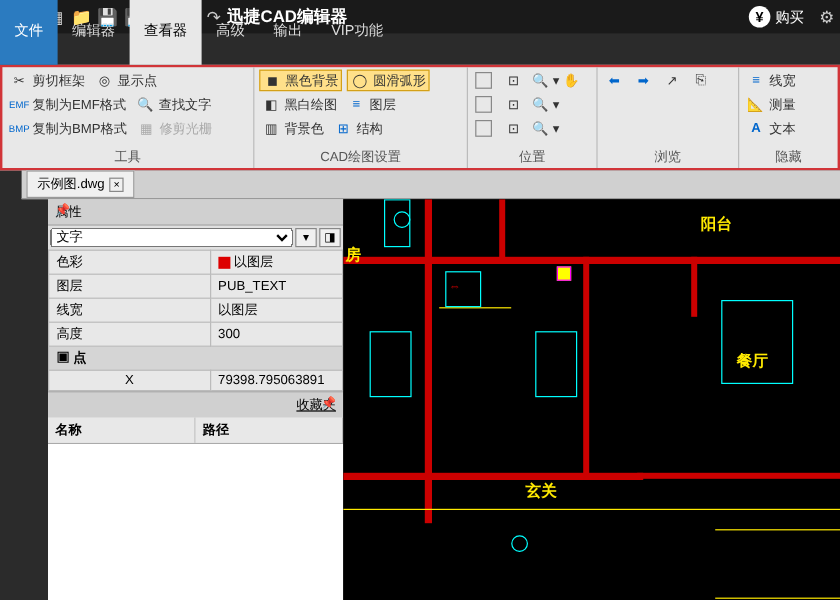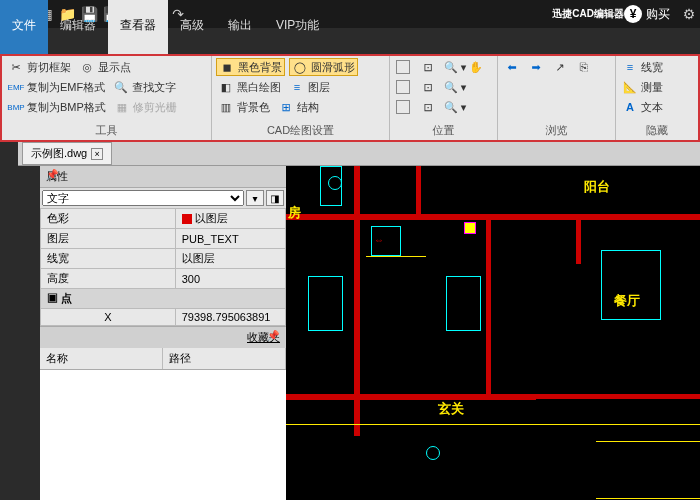--- a/index.html
+++ b/index.html
@@ -1,20 +1,20 @@
 <!DOCTYPE html>
 <html><head>
 <meta charset="utf-8">
 <style>
   * { box-sizing: border-box; margin: 0; padding: 0; font-family: "Microsoft YaHei", sans-serif; }
   body { width: 700px; height: 500px; overflow: hidden; background: #2b2b2b; }
   .titlebar { height: 28px; background: #1a1a1a; display: flex; align-items: center; color: #fff; font-size: 12px; }
   .logo { background: #2b7bc0; color: #fff; font-size: 10px; padding: 2px 3px; margin: 0 4px; }
   .tb-icon { width: 22px; height: 22px; display: inline-flex; align-items: center; justify-content: center; color: #ccc; font-size: 14px; cursor: default; }
-  .title { flex: 1; text-align: right; font-size: 10px; font-weight: bold; }
+  .title { flex: 1; text-align: left; font-size: 14px; font-weight: bold; }
   .buy { display: flex; align-items: center; gap: 4px; margin-right: 8px; }
   .yen { width: 18px; height: 18px; background: #fff; color: #000; border-radius: 50%; display: inline-flex; align-items: center; justify-content: center; font-size: 12px; font-weight: bold; }
   .menubar { height: 26px; background: #2b2b2b; display: flex; align-items: flex-end; font-size: 12px; }
   .menu-item { padding: 20px 12px; color: #ddd; }
   .menu-file { background: #2b7bc0; color: #fff; }
   .menu-active { background: #e8e8e8; color: #000; }
   .ribbon { height: 88px; background: #e8e8e8; border: 2px solid #d13438; display: flex; }
   .rgroup { border-right: 1px solid #bbb; padding: 2px 4px; display: flex; flex-direction: column; }
   .rgroup-body { flex: 1; display: flex; flex-direction: column; gap: 2px; }
   .rlabel { text-align: center; font-size: 11px; color: #555; padding-top: 2px; }
@@ -32,21 +32,21 @@
   .panel-hdr { background: #d0d0d0; padding: 3px 6px; display: flex; justify-content: space-between; border-bottom: 1px solid #aaa; }
   .combo { display: flex; margin: 2px; }
   .combo select { flex: 1; font-size: 11px; }
   .combo .sq { width: 18px; border: 1px solid #888; background: #f0f0f0; margin-left: 2px; display:inline-flex;align-items:center;justify-content:center;font-size:10px; }
   .proptable { width: 100%; border-collapse: collapse; font-size: 11px; }
   .proptable td { border: 1px solid #bbb; padding: 2px 6px; background: #e8e8e8; }
   .proptable td:first-child { width: 55%; }
   .catrow td { background: #d5d5d5; font-weight: bold; }
   .swatch { width: 10px; height: 10px; background: #d00; display: inline-block; vertical-align: middle; margin-right: 3px; }
   .fav-hdr { background: #d0d0d0; padding: 3px 6px; display: flex; justify-content: flex-end; border-top: 1px solid #aaa; text-decoration: underline; }
-  .fav-cols { display: flex; border-bottom: 1px solid #aaa; }
+  .fav-cols { display: flex; border-bottom: 1px solid #aaa; font-weight: bold; }
   .fav-cols div { flex: 1; padding: 3px 6px; border-right: 1px solid #bbb; background:#e8e8e8; }
   .fav-body { flex: 1; background: #fff; }
   .canvas { flex: 1; background: #000; position: relative; overflow: hidden; }
   .room-label { position: absolute; color: #ffea00; font-size: 13px; font-weight: bold; font-family: Liberation Mono, monospace; }
   .wall { position: absolute; background: #c00; }
   .line-y { position: absolute; background: #ffea00; }
   .line-c { position: absolute; border: 1px solid #0ff; }
   .furn { position: absolute; border: 1px solid #0ff; }
   .pin { position:absolute; font-size:10px; }
 </style>

